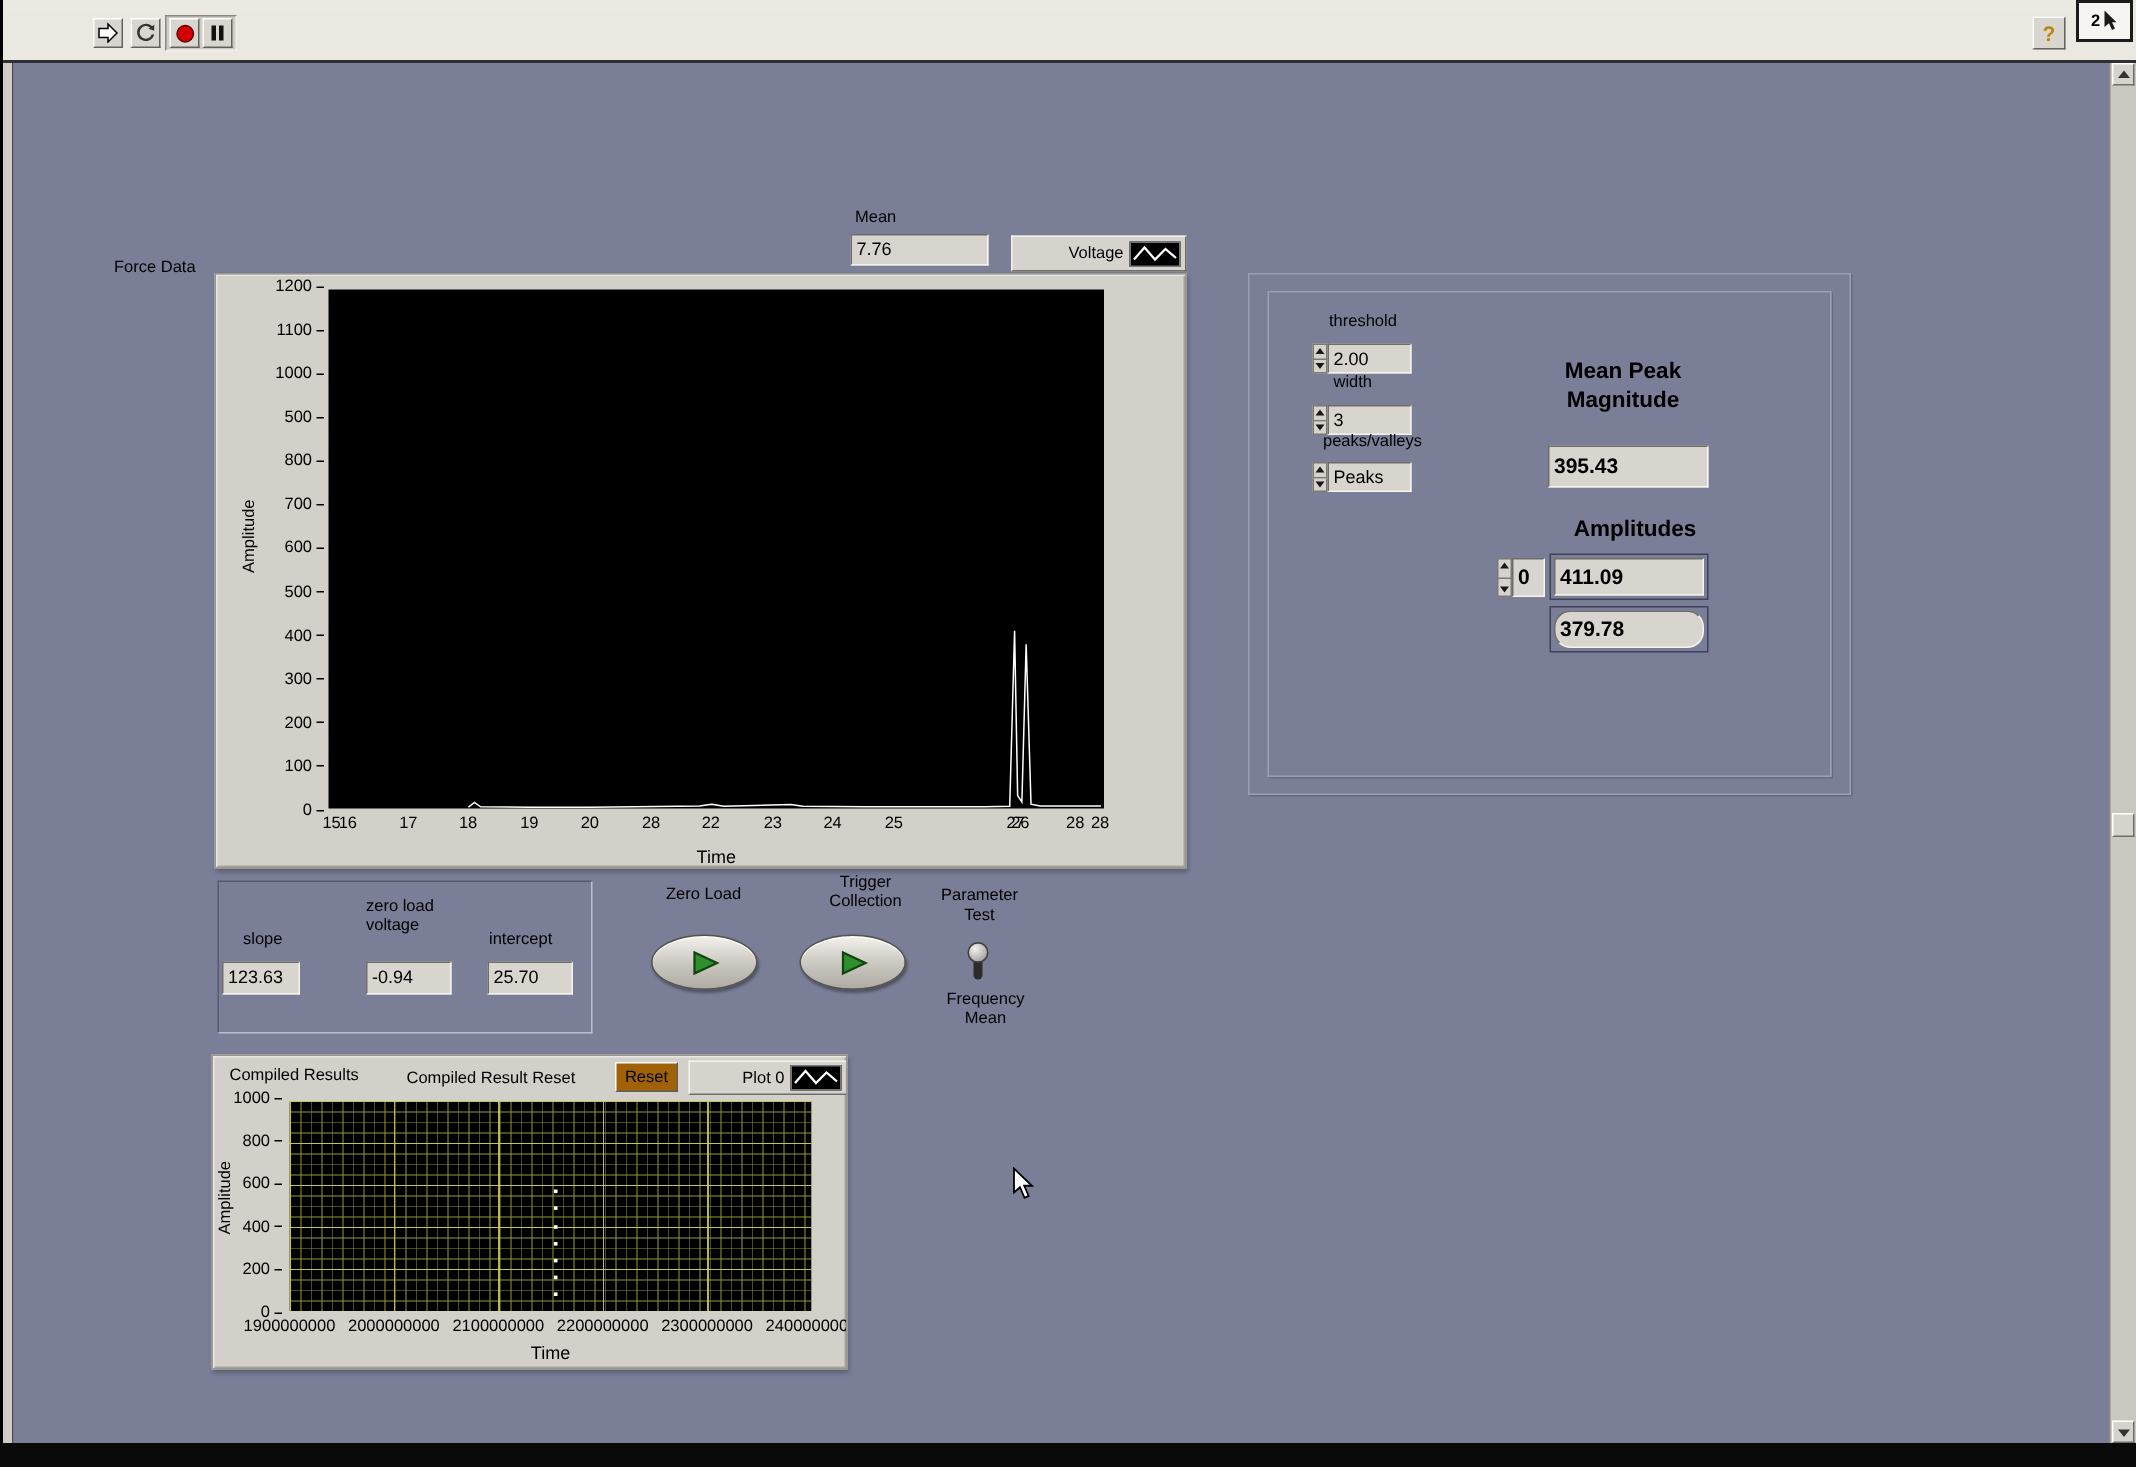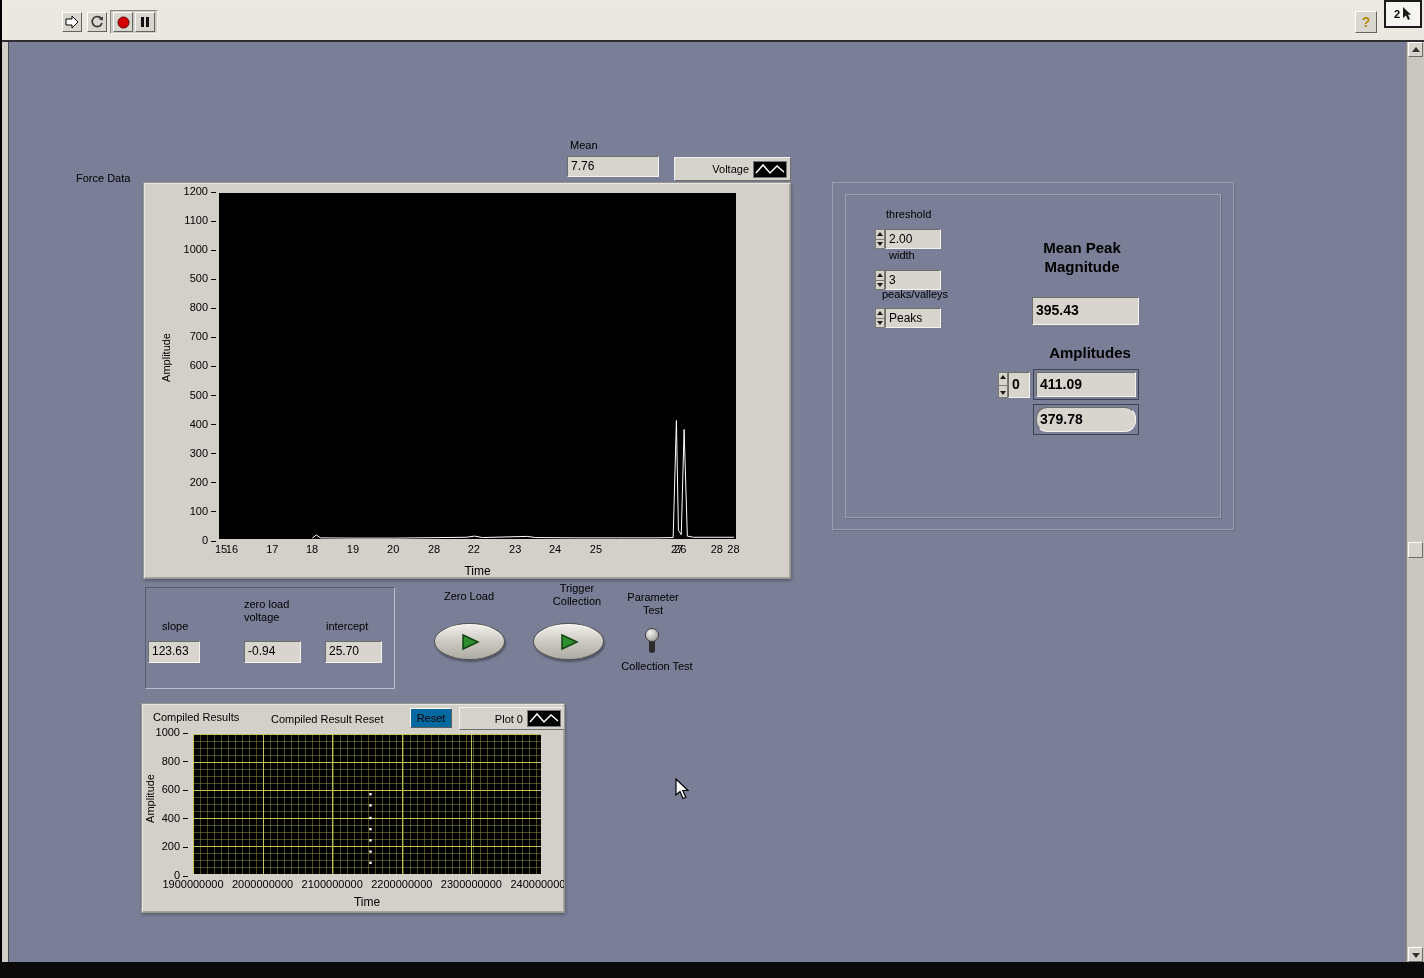--- a/index.html
+++ b/index.html
@@ -63,21 +63,21 @@
   .xticks{position:absolute;height:14px;}
   .xticks span{position:absolute;top:1px;transform:translateX(-50%);font-size:11px;white-space:nowrap;}
   .xlabel{position:absolute;font-size:12px;text-align:center;}
 
   
   .legend{position:absolute;box-sizing:border-box;background:#d6d3cd;
           border:1px solid;border-color:#f2f1ec #6e6e68 #6e6e68 #f2f1ec;
           display:flex;align-items:center;justify-content:flex-end;padding:1px 3px;gap:4px;}
   .legend .ltext{font-size:11px;}
   .plot-icon{width:34px;height:17px;background:#000;border:1px solid #777;box-sizing:border-box;position:relative;overflow:hidden;}
-  .btn3d{position:absolute;box-sizing:border-box;background:#0369a1;
+  .btn3d{position:absolute;box-sizing:border-box;background:#a16207;
          border:1px solid;border-color:#ffffff #5f5f5a #5f5f5a #ffffff;
          font-size:11px;font-family:"Liberation Sans",sans-serif;
          display:flex;align-items:center;justify-content:center;padding:0;}
   .cluster{position:absolute;box-sizing:border-box;
            border-top:1px solid #565a70;border-left:1px solid #565a70;
            border-bottom:1px solid #babdce;border-right:1px solid #babdce;}
   .oval{position:absolute;border-radius:50%;
         background:linear-gradient(180deg,#f3f1ec 0%,#c9c6bf 55%,#aeaba3 100%);
         border:1px solid #52524e;box-sizing:border-box;
         box-shadow:inset 0 1px 0 rgba(255,255,255,.8), 1px 2px 2px rgba(0,0,0,.35);
@@ -222,21 +222,21 @@
     <svg width="22" height="18" viewBox="0 0 22 18">
       <polygon points="4,2 4,16 19,9" fill="#2f8f2f" stroke="#114411" stroke-width="1.5"></polygon>
     </svg>
   </div>
 
   <div class="lbl wrap" style="left:617px;top:591px;width:72px;">Parameter Test</div>
   <div class="toggle" style="left:645px;top:628px;">
     <span class="track"></span>
     <span class="knob"></span>
   </div>
-  <div class="lbl wrap" style="left:621px;top:660px;width:72px;">Collection Test</div>
+  <div class="lbl wrap" style="left:621px;top:660px;width:72px;">Frequency Mean</div>
 
 
   <div class="deco" style="left:832px;top:182px;width:400px;height:346px;"></div>
   <div class="deco" style="left:845px;top:194px;width:374px;height:322px;"></div>
 
   <div class="lbl" style="left:886px;top:208px;">threshold</div>
   <div class="spin" style="left:875px;top:229px;height:20px;">
     <span class="s up"></span>
     <span class="s dn"></span>
   </div>

